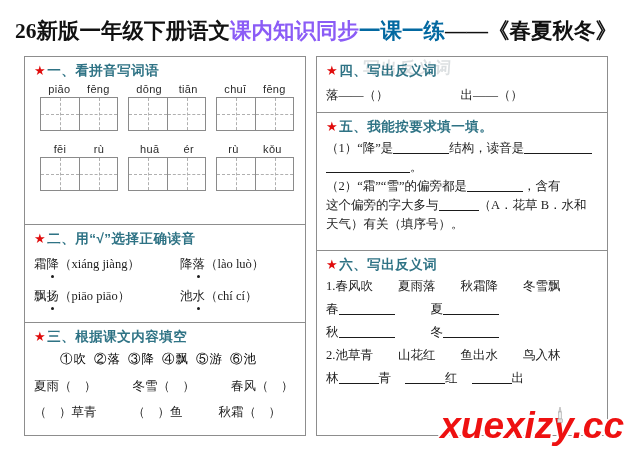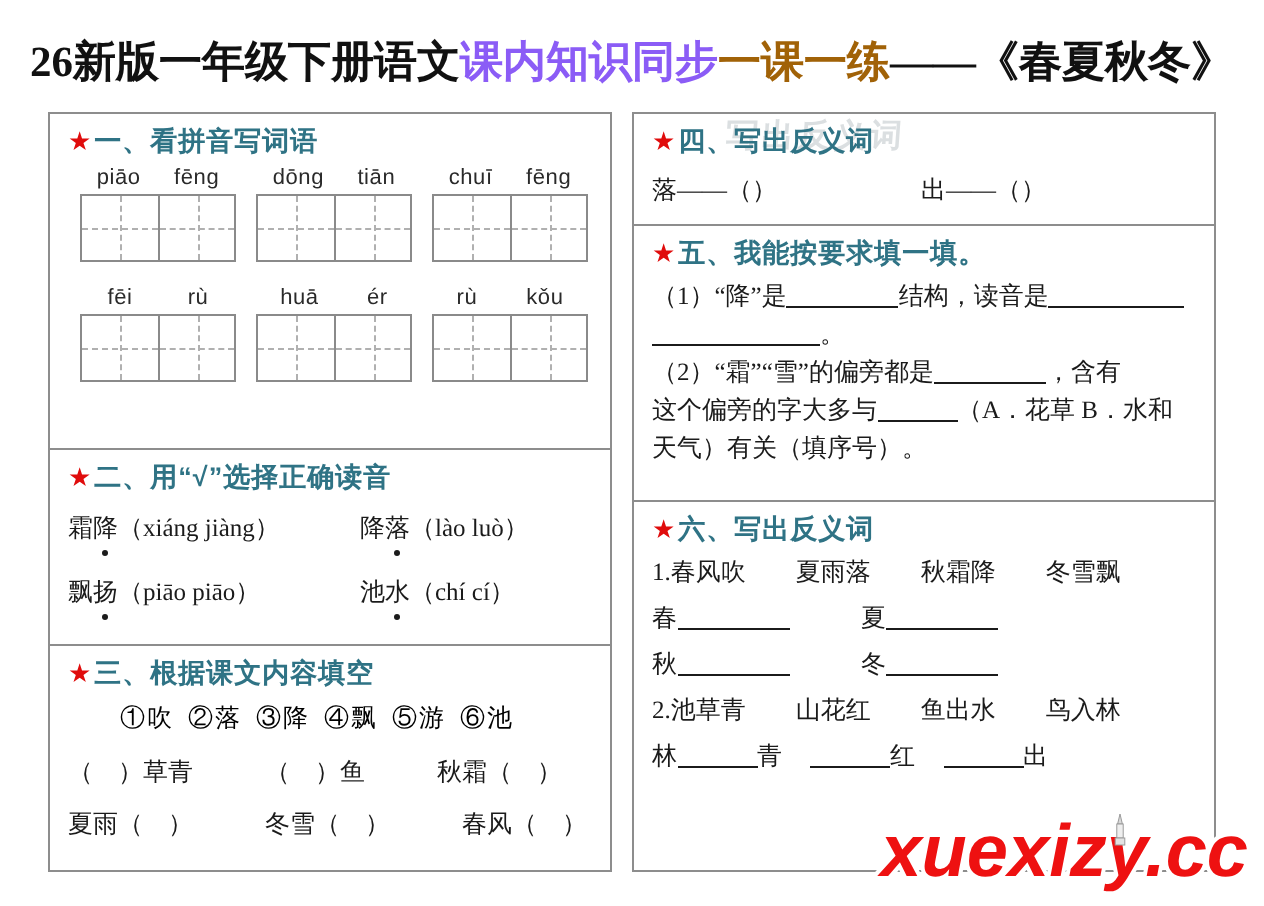--- a/index.html
+++ b/index.html
@@ -32,21 +32,21 @@
     white-space: nowrap;
     font-size: 21.5px;
     font-weight: bold;
     letter-spacing: 0px;
     color: #000000;
     font-family: "Liberation Serif", "DejaVu Serif", serif;
   }
   .title-bar span { display: inline; }
   .t-black { color: #111111; }
   .t-red   { color: #8b5cf6; }
-  .t-blue  { color: #a16207; }
+  .t-blue  { color: #0369a1; }
 
   
   .col {
     position: absolute;
     top: 56px;
     border: 1px solid #8d8d8d;
     box-sizing: border-box;
     background: #fff;
   }
   .col-left  { left: 24px;  width: 282px; height: 380px; }
@@ -329,24 +329,24 @@
     <div class="sect" style="height:112px;">
       <div class="head">
         <span class="star">★</span><span>三、根据课文内容填空</span>
       </div>
 
       <div class="opts">
         <span>①吹</span><span>②落</span><span>③降</span><span>④飘</span><span>⑤游</span><span>⑥池</span>
       </div>
 
       <div class="line" style="margin-top:6px;">
+        <span>夏雨（　）</span><span class="sp2"></span><span>冬雪（　）</span><span class="sp2"></span><span>春风（　）</span>
+      </div>
+      <div class="line" style="margin-top:6px;">
         <span>（　）草青</span><span class="sp2"></span><span>（　）鱼</span><span class="sp2"></span><span>秋霜（　）</span>
-      </div>
-      <div class="line" style="margin-top:6px;">
-        <span>夏雨（　）</span><span class="sp2"></span><span>冬雪（　）</span><span class="sp2"></span><span>春风（　）</span>
       </div>
     </div>
 
   </div>
 
   <div class="col col-right">
 
     <div class="sect" style="height:56px;">
       <div class="wm-ghost">写出反义词</div>
       <div class="head">

